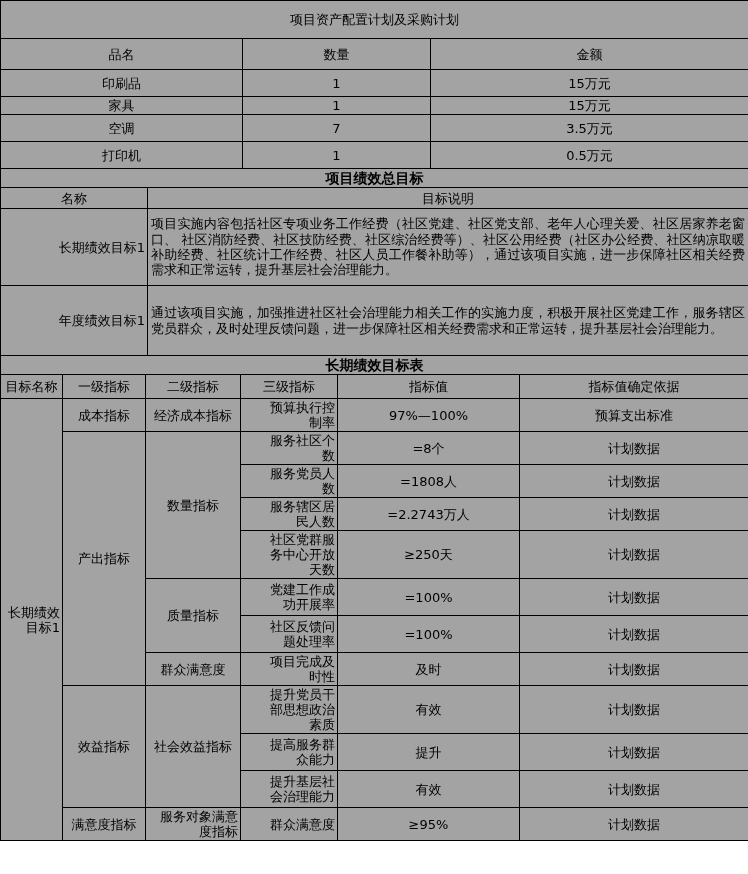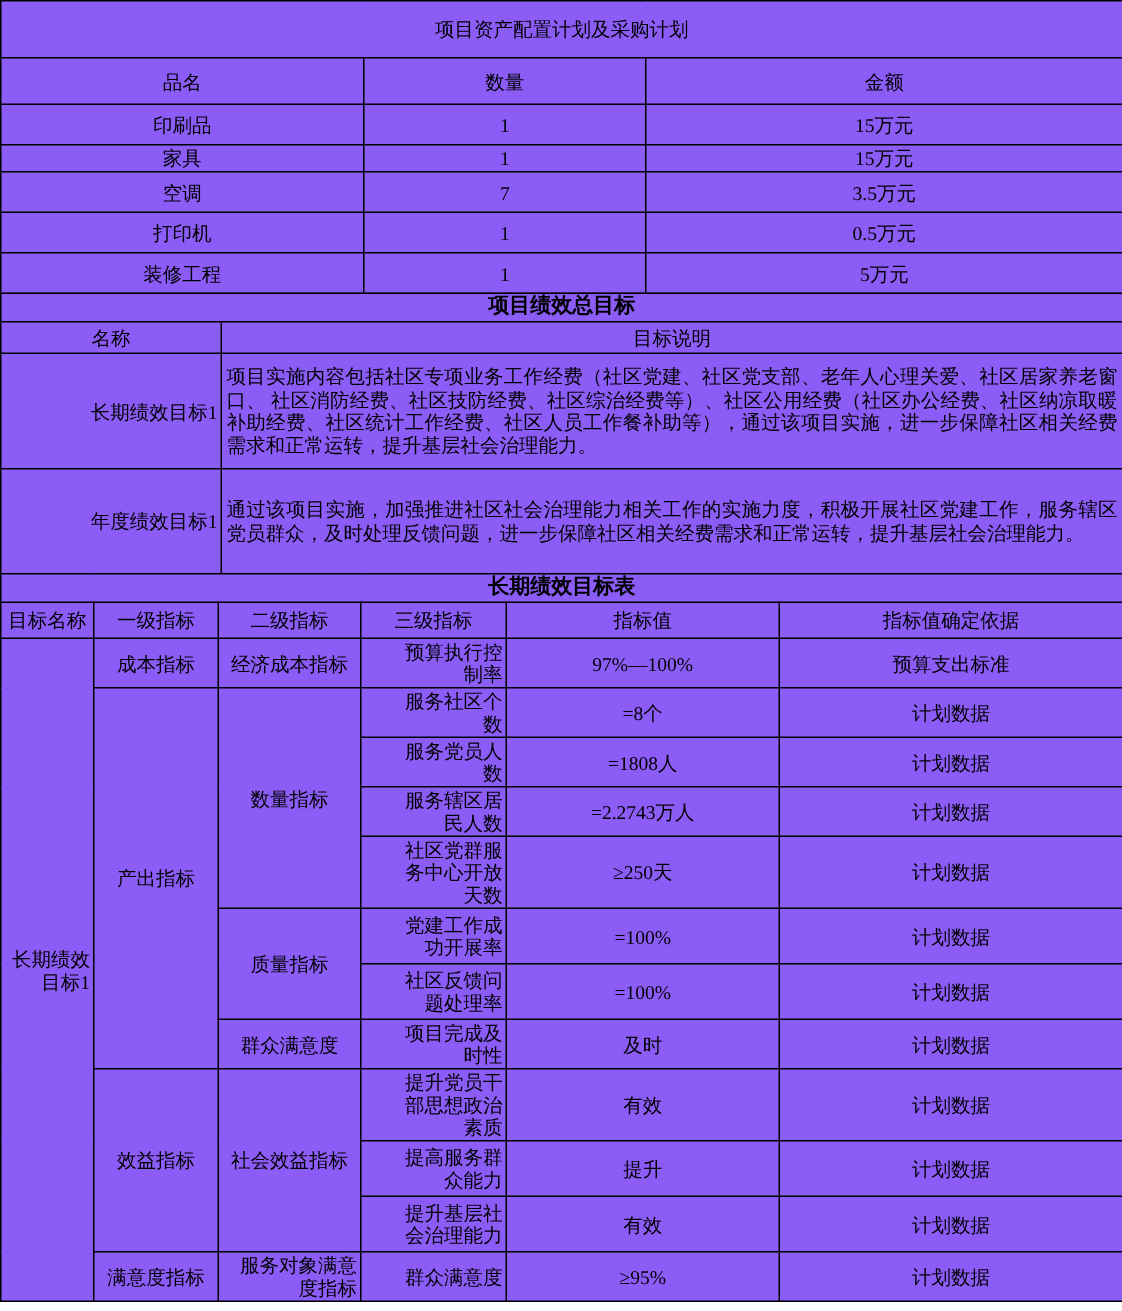--- a/index.html
+++ b/index.html
@@ -3,21 +3,21 @@
 <meta charset="utf-8">
 <style>
   html,body{margin:0;padding:0;background:#fff;}
   body{
     width:748px;height:874px;
     font-family:"DejaVu Sans","Liberation Sans",sans-serif;
     font-size:13px;color:#000;
     -webkit-font-smoothing:none;
   }
   .page{width:748px;overflow:hidden;}
-  table{border-collapse:collapse;table-layout:fixed;width:748px;background:#8b5cf6;font-family:Liberation Serif, serif;}
+  table{border-collapse:collapse;table-layout:fixed;width:748px;background:#a3a3a3;}
   .t2,.t3{margin-top:-1px;}
   td{
     border:1px solid #000;
     text-align:center;
     vertical-align:middle;
     padding:1px 2px;
     line-height:15px;
     overflow:hidden;
     box-sizing:border-box;
     word-break:break-all;
@@ -68,25 +68,20 @@
       <tr style="height:27px">
         <td>空调</td>
         <td>7</td>
         <td>3.5万元</td>
       </tr>
       <tr style="height:27px">
         <td>打印机</td>
         <td>1</td>
         <td>0.5万元</td>
       </tr>
-      <tr style="height:27px">
-        <td>装修工程</td>
-        <td>1</td>
-        <td>5万元</td>
-      </tr>
     </tbody>
   </table>
 
   <table class="t2">
     <colgroup>
         <col style="width:147px">
         <col style="width:601px">
       </colgroup>
     <tbody>
       <tr>

